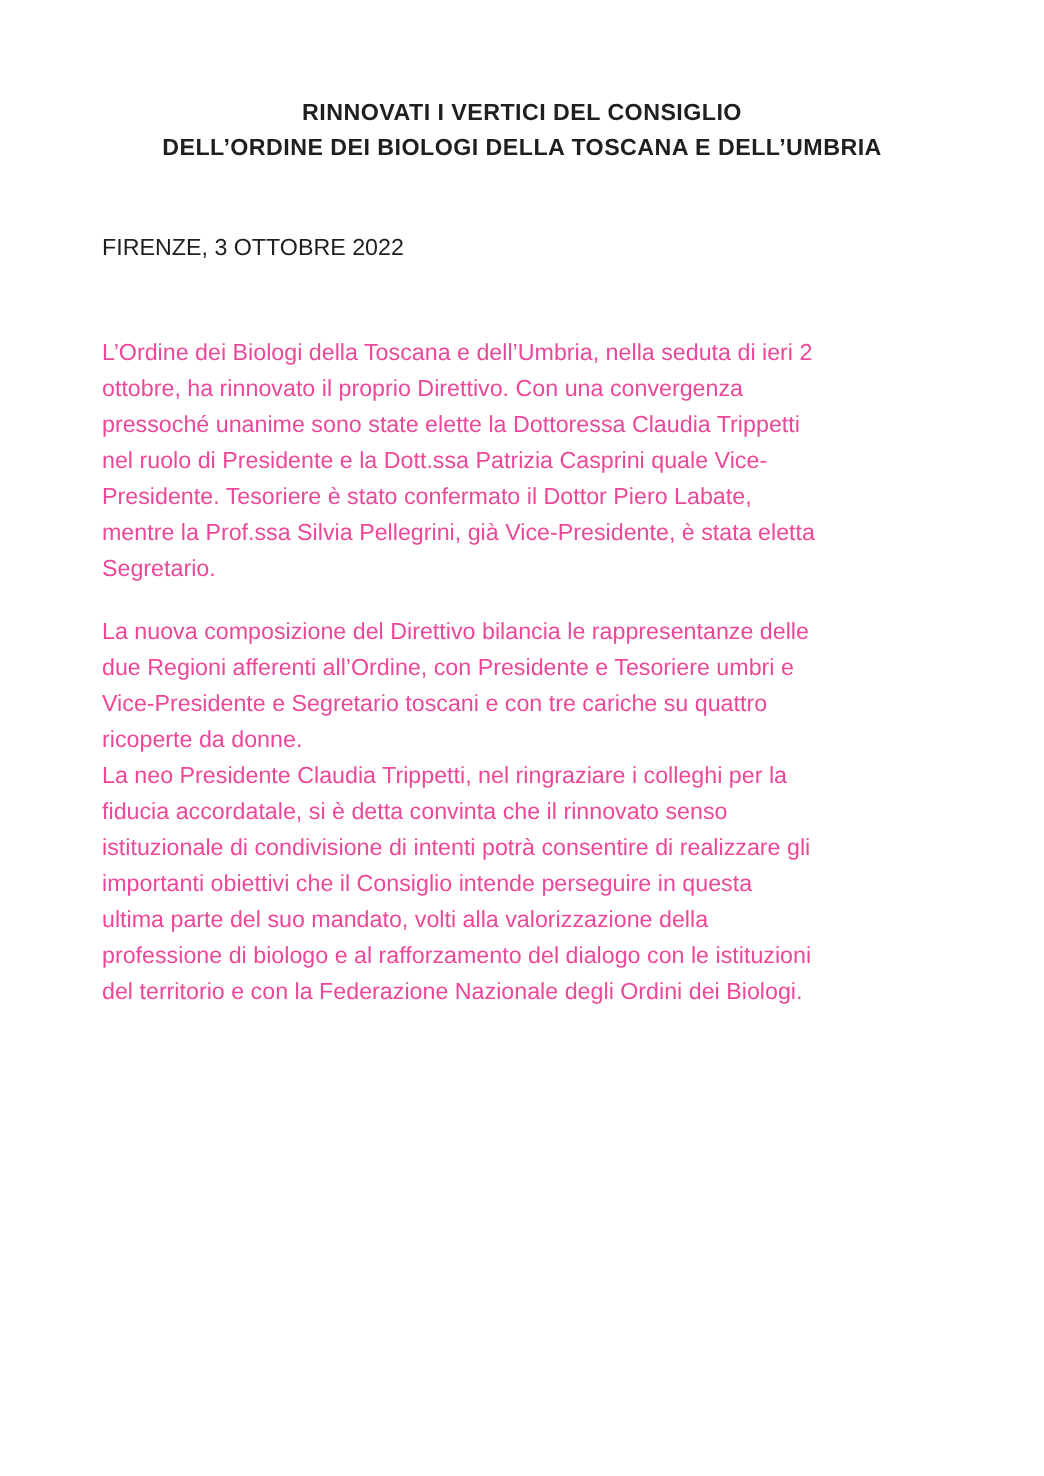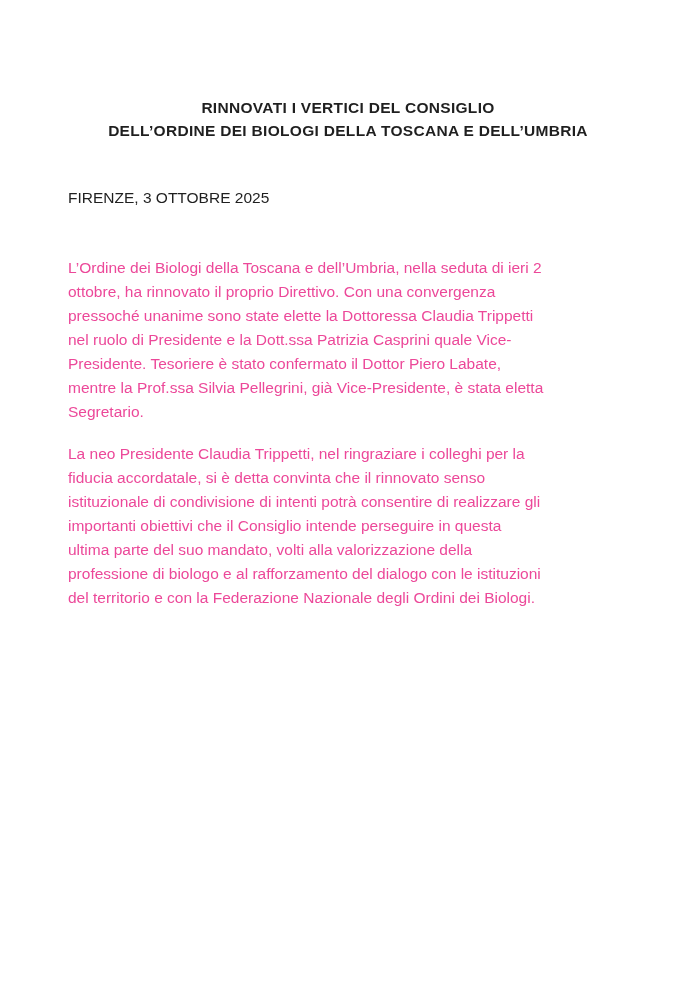--- a/index.html
+++ b/index.html
@@ -13,21 +13,21 @@
     overflow: hidden;
     font-family: "Liberation Sans", sans-serif;
     color: #1f1f1f;
     -webkit-font-smoothing: antialiased;
   }
   .page {
     width: 696px;
     height: 984px;
     background: #ffffff;
     box-sizing: border-box;
-    padding-top: 96px;
+    padding-top: 64px;
   }
   .title {
     font-size: 15.5px;
     line-height: 23px;
     font-weight: 700;
     text-align: center;
     margin: 0;
     letter-spacing: 0.3px;
     white-space: pre-line;
     color: #1f1f1f;
@@ -44,37 +44,41 @@
   }
   .body-para {
     font-size: 15.5px;
     line-height: 24px;
     margin: 0;
     white-space: pre;
     color: #ec4899;
   }
   .p1 { margin-top: 46px; }
   .p2 { margin-top: 18px; }
-  .p3 { margin-top: 18px; }
+  .p3 { }
 </style>
 </head>
 <body>
 
 <div class="page">
   <h1 class="title">RINNOVATI I VERTICI DEL CONSIGLIO
 DELL’ORDINE DEI BIOLOGI DELLA TOSCANA E DELL’UMBRIA</h1>
   <div class="content">
-    <p class="dateline">FIRENZE, 3 OTTOBRE 2025</p>
+    <p class="dateline">FIRENZE, 3 OTTOBRE 2022</p>
     <p class="body-para p1">L’Ordine dei Biologi della Toscana e dell’Umbria, nella seduta di ieri 2
 ottobre, ha rinnovato il proprio Direttivo. Con una convergenza
 pressoché unanime sono state elette la Dottoressa Claudia Trippetti
 nel ruolo di Presidente e la Dott.ssa Patrizia Casprini quale Vice-
 Presidente. Tesoriere è stato confermato il Dottor Piero Labate,
 mentre la Prof.ssa Silvia Pellegrini, già Vice-Presidente, è stata eletta
 Segretario.</p>
+    <p class="body-para p2">La nuova composizione del Direttivo bilancia le rappresentanze delle
+due Regioni afferenti all’Ordine, con Presidente e Tesoriere umbri e
+Vice-Presidente e Segretario toscani e con tre cariche su quattro
+ricoperte da donne.</p>
     <p class="body-para p3">La neo Presidente Claudia Trippetti, nel ringraziare i colleghi per la
 fiducia accordatale, si è detta convinta che il rinnovato senso
 istituzionale di condivisione di intenti potrà consentire di realizzare gli
 importanti obiettivi che il Consiglio intende perseguire in questa
 ultima parte del suo mandato, volti alla valorizzazione della
 professione di biologo e al rafforzamento del dialogo con le istituzioni
 del territorio e con la Federazione Nazionale degli Ordini dei Biologi.</p>
   </div>
 </div>
 

